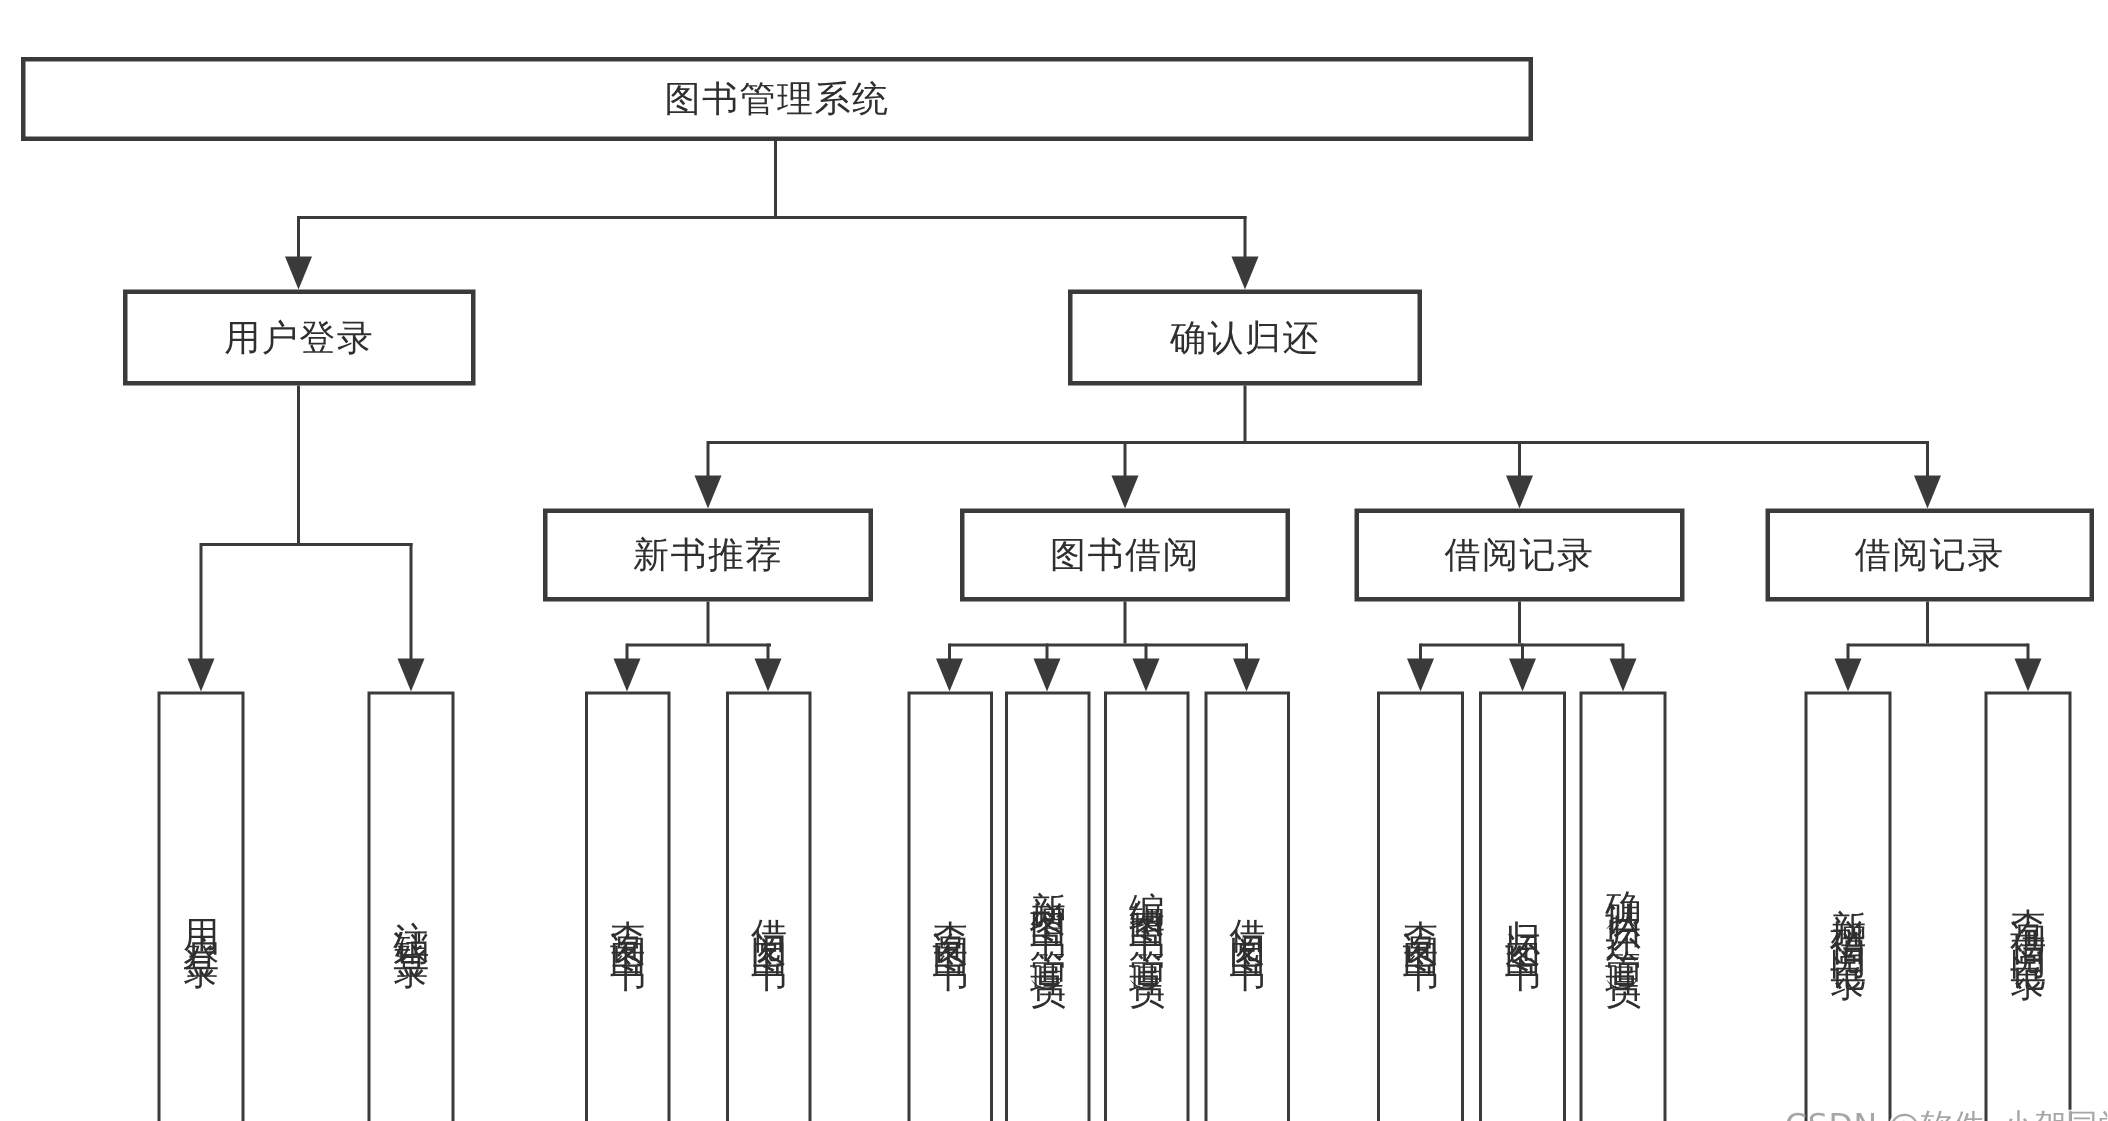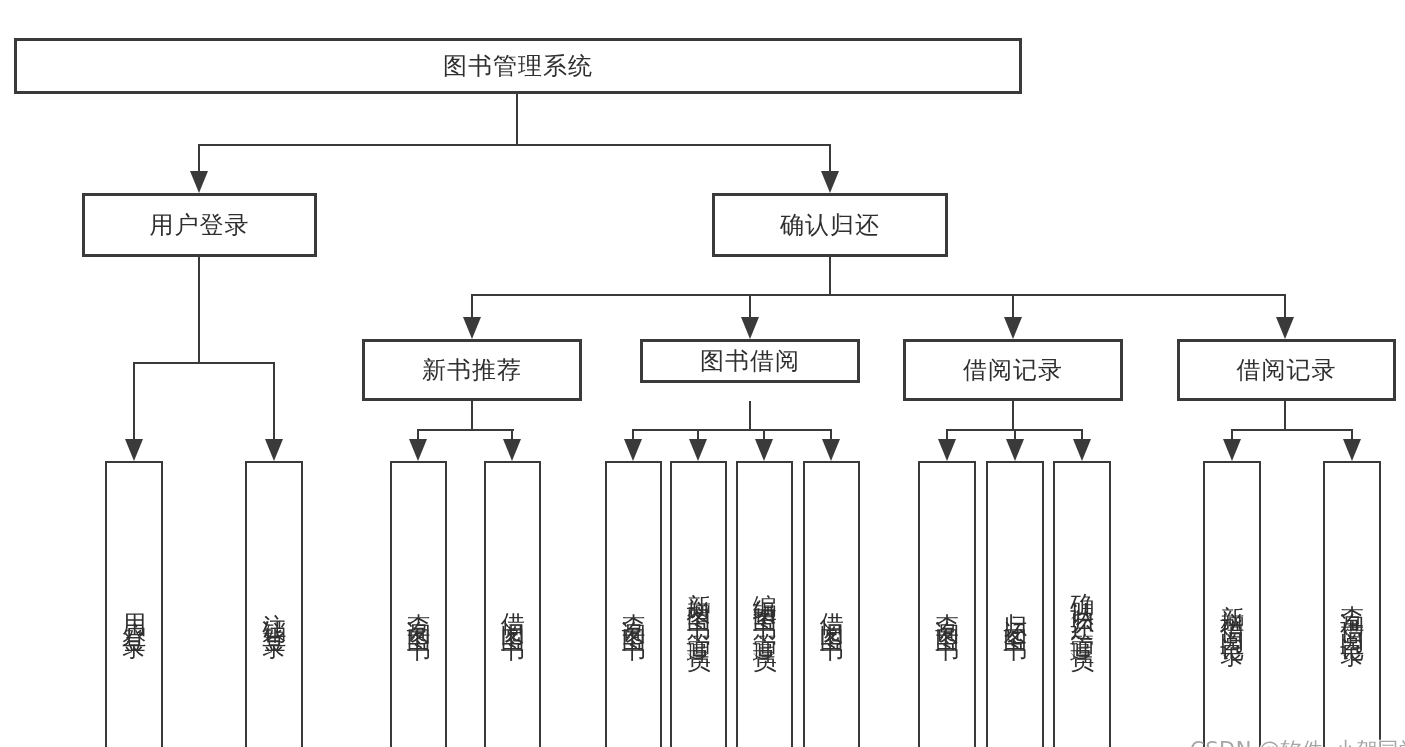--- a/index.html
+++ b/index.html
@@ -56,21 +56,21 @@
   <div class="vline" style="left:749px;top:270px;height:24px;"></div>
   <div class="arrow" style="left:741px;top:293px;"></div>
   <div class="vline" style="left:1012px;top:270px;height:24px;"></div>
   <div class="arrow" style="left:1004px;top:293px;"></div>
   <div class="vline" style="left:1284px;top:270px;height:24px;"></div>
   <div class="arrow" style="left:1276px;top:293px;"></div>
 
   <div class="box" style="left:362px;top:315px;width:220px;height:62px;">
     <span class="label">新书推荐</span>
   </div>
-  <div class="box" style="left:640px;top:315px;width:220px;height:44px;">
+  <div class="box" style="left:640px;top:315px;width:220px;height:62px;">
     <span class="label">图书借阅</span>
   </div>
   <div class="box" style="left:903px;top:315px;width:220px;height:62px;">
     <span class="label">借阅记录</span>
   </div>
   <div class="box" style="left:1177px;top:315px;width:219px;height:62px;">
     <span class="label">借阅记录</span>
   </div>
 
   <div class="vline" style="left:471px;top:377px;height:28px;"></div>

